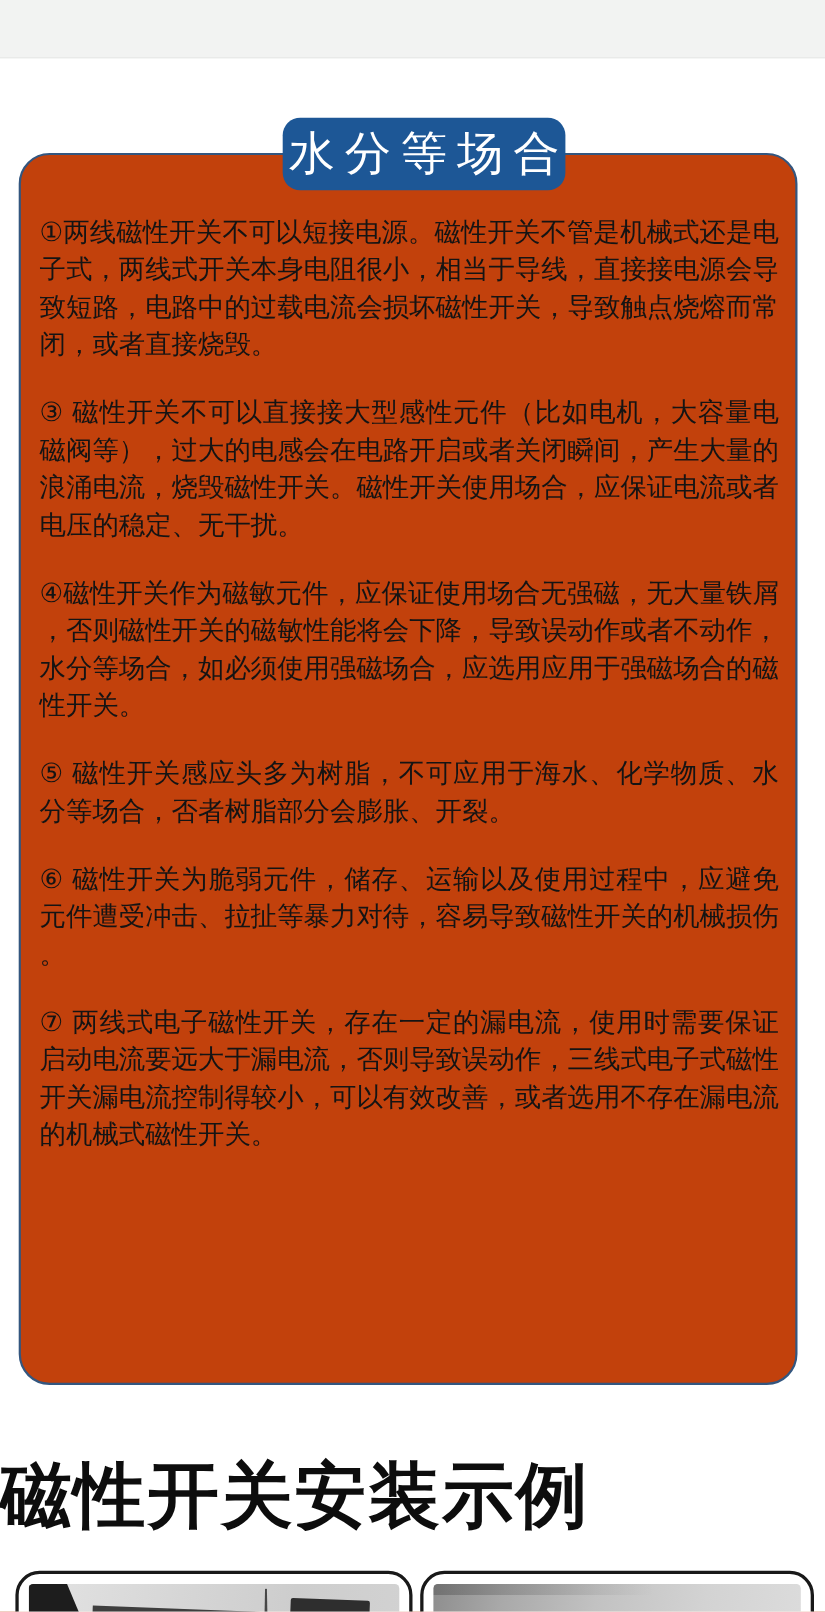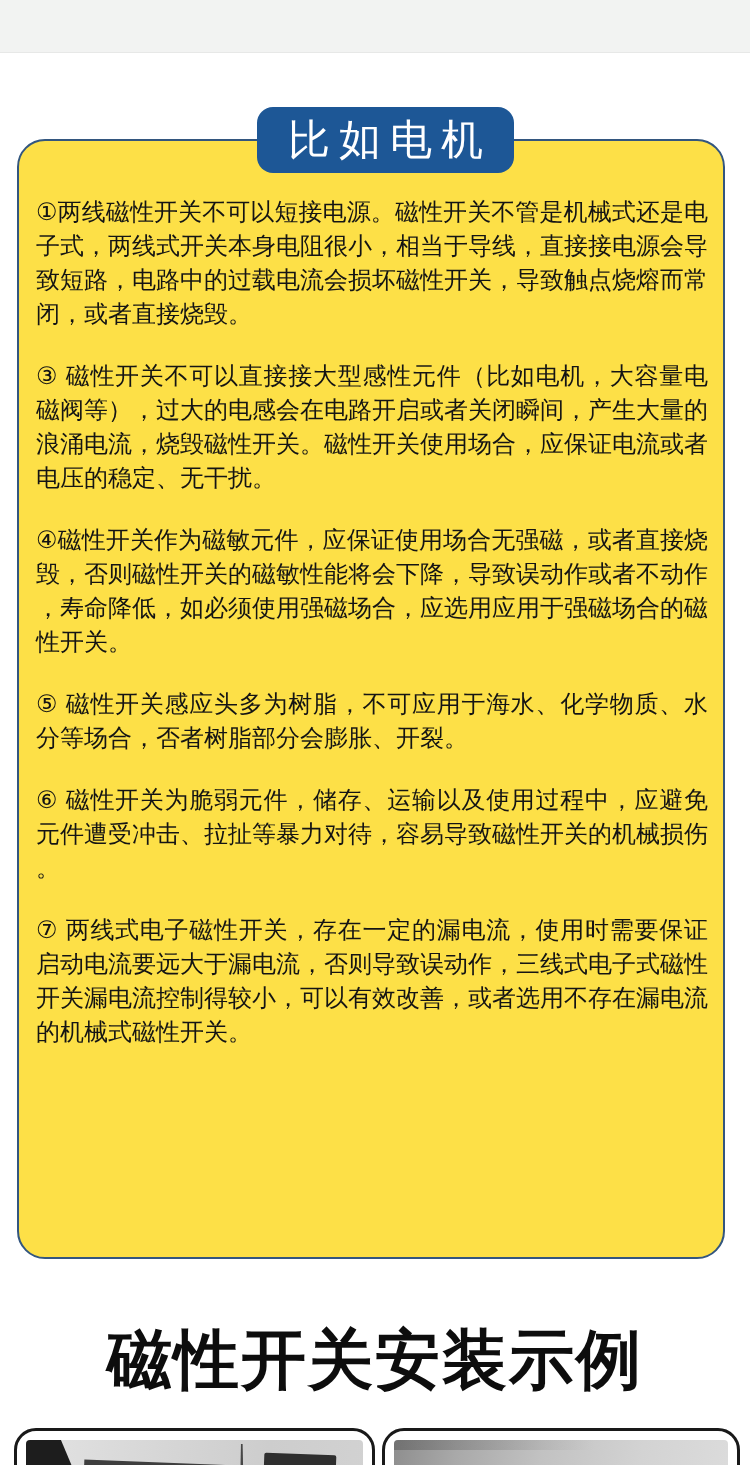--- a/index.html
+++ b/index.html
@@ -26,31 +26,31 @@
     background:var(--badge-bg);border-radius:16px;z-index:2;
     display:flex;align-items:center;justify-content:center;
   }
   .faq-badge span{
     color:#ffffff;font-size:42px;font-weight:500;letter-spacing:9px;
     padding-left:9px; 
     white-space:nowrap;
   }
   .faq-box{
     position:absolute;left:17px;top:139px;width:708px;height:1120px;
-    border:2px solid var(--box-border);border-radius:28px;background:#fde047;
+    border:2px solid var(--box-border);border-radius:28px;background:#c2410c;
     padding:54px 15px 0 17px;z-index:1;
   }
   .faq-box p{
     font-size:24px;line-height:34px;color:var(--text-color);
     margin-bottom:28px;text-align:justify;
     word-break:break-all;line-break:anywhere;
   }
   
   .install-title{
-    position:absolute;left:0;top:1318px;width:750px;text-align:center;
+    position:absolute;left:0;top:1318px;width:750px;text-align:left;
     font-size:65px;line-height:1.3;font-weight:900;color:var(--title-color);
     letter-spacing:2px;white-space:nowrap;
   }
   .install-card{
     position:absolute;top:1428px;height:160px;background:#ffffff;
     border:3px solid var(--card-border);border-radius:22px;padding:9px;
   }
   .install-card.left{left:14px;width:361px;}
   .install-card.right{left:382px;width:358px;}
   .photo{
@@ -82,27 +82,27 @@
     position:absolute;left:0;top:0;width:100%;height:10px;
     background:linear-gradient(90deg,rgba(60,60,60,.35),rgba(255,255,255,0) 60%);
   }
 </style>
 </head>
 <body>
 
 <div class="topbar"></div>
 
 <div class="faq-badge">
-  <span>比如电机</span>
+  <span>水分等场合</span>
 </div>
 
 <div class="faq-box">
   <p>①两线磁性开关不可以短接电源。磁性开关不管是机械式还是电子式，两线式开关本身电阻很小，相当于导线，直接接电源会导致短路，电路中的过载电流会损坏磁性开关，导致触点烧熔而常闭，或者直接烧毁。</p>
   <p>③ 磁性开关不可以直接接大型感性元件（比如电机，大容量电磁阀等），过大的电感会在电路开启或者关闭瞬间，产生大量的浪涌电流，烧毁磁性开关。磁性开关使用场合，应保证电流或者电压的稳定、无干扰。</p>
-  <p>④磁性开关作为磁敏元件，应保证使用场合无强磁，或者直接烧毁，否则磁性开关的磁敏性能将会下降，导致误动作或者不动作，寿命降低，如必须使用强磁场合，应选用应用于强磁场合的磁性开关。</p>
+  <p>④磁性开关作为磁敏元件，应保证使用场合无强磁，无大量铁屑，否则磁性开关的磁敏性能将会下降，导致误动作或者不动作，水分等场合，如必须使用强磁场合，应选用应用于强磁场合的磁性开关。</p>
   <p>⑤ 磁性开关感应头多为树脂，不可应用于海水、化学物质、水分等场合，否者树脂部分会膨胀、开裂。</p>
   <p>⑥ 磁性开关为脆弱元件，储存、运输以及使用过程中，应避免元件遭受冲击、拉扯等暴力对待，容易导致磁性开关的机械损伤。</p>
   <p>⑦ 两线式电子磁性开关，存在一定的漏电流，使用时需要保证启动电流要远大于漏电流，否则导致误动作，三线式电子式磁性开关漏电流控制得较小，可以有效改善，或者选用不存在漏电流的机械式磁性开关。</p>
 </div>
 
 <div class="install-title">磁性开关安装示例</div>
 
 <div class="install-card left">
   <div class="photo photo-left">
     <div class="wedge"></div>

